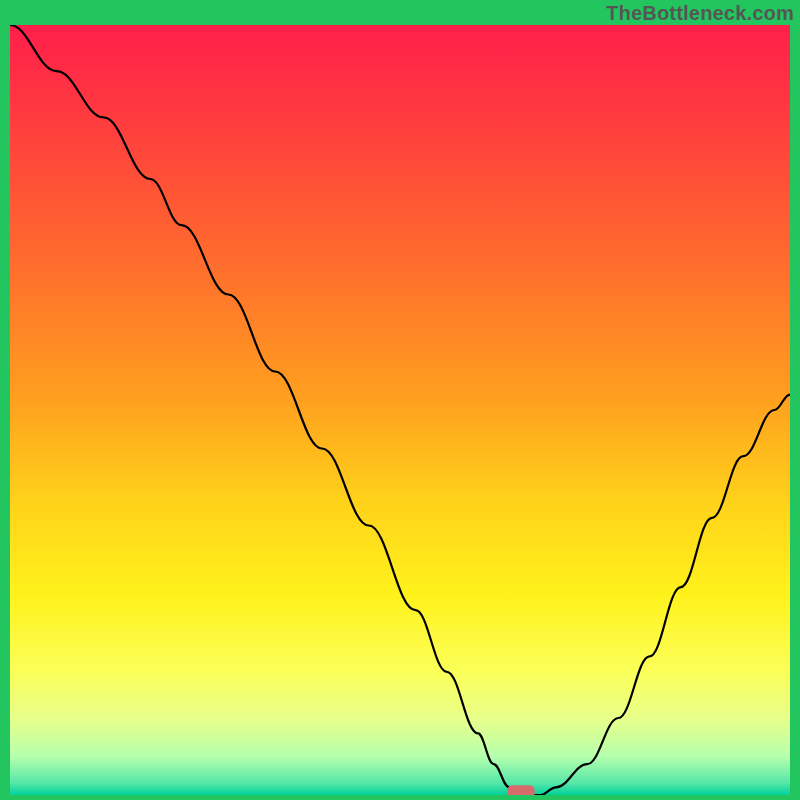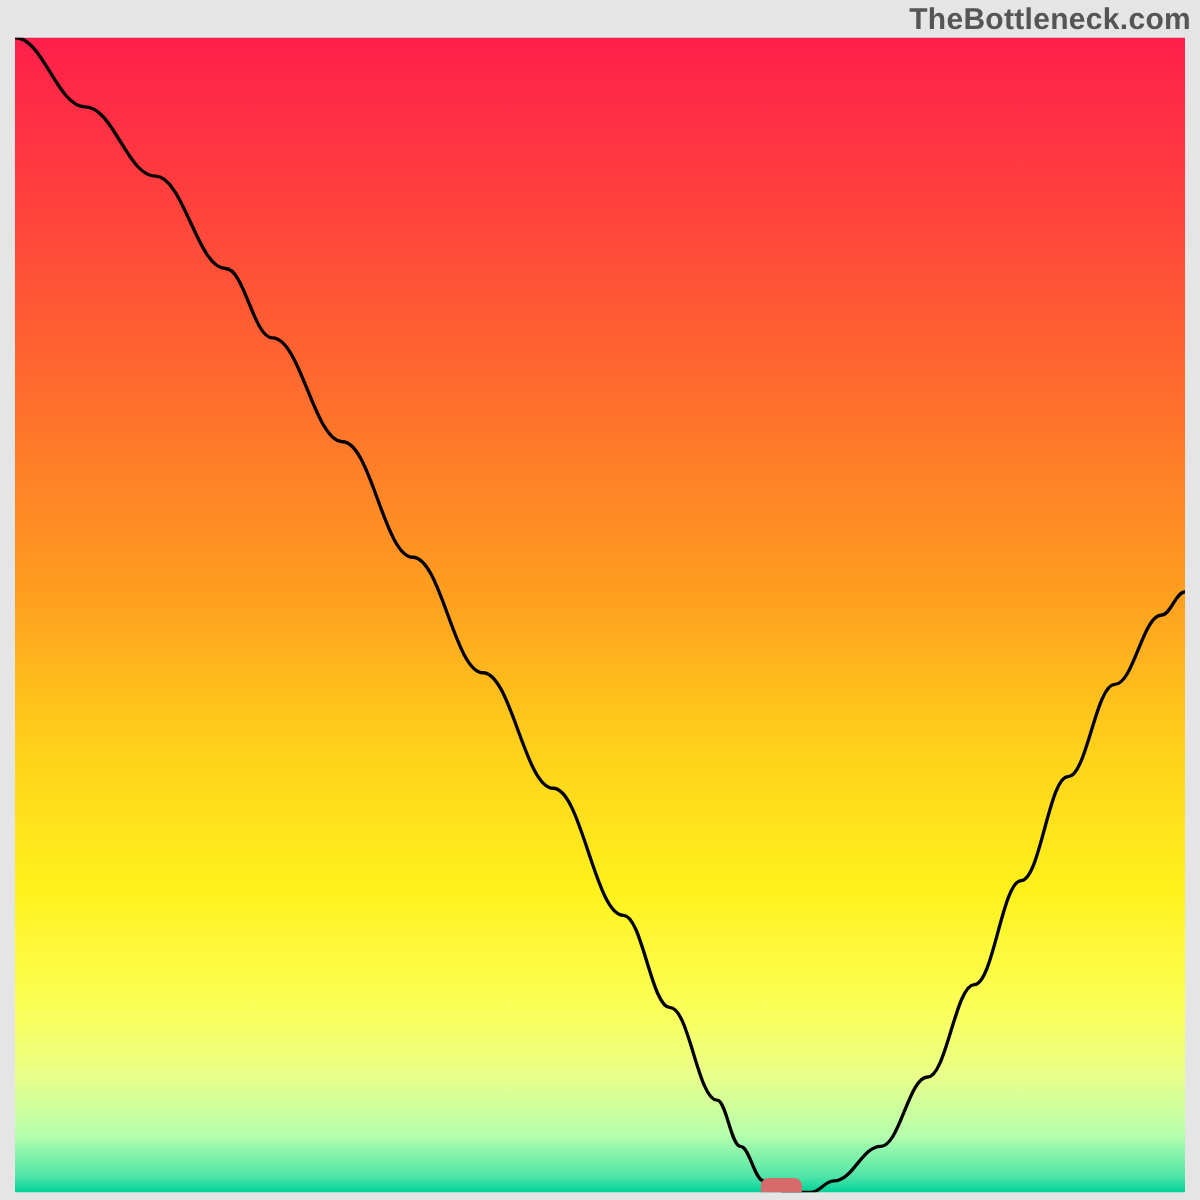--- a/index.html
+++ b/index.html
@@ -8,21 +8,21 @@
     width: 800px;
     height: 800px;
     overflow: hidden;
     background: #000;
     font-family: Arial, Helvetica, sans-serif;
   }
   .frame {
     position: relative;
     width: 800px;
     height: 800px;
-    background: #e5e5e5;
+    background: #22c55e;
   }
   .watermark {
     position: absolute;
     top: 2px;
     right: 6px;
     color: #555;
     font-size: 20px;
     font-weight: 600;
     letter-spacing: 0.2px;
     user-select: none;

